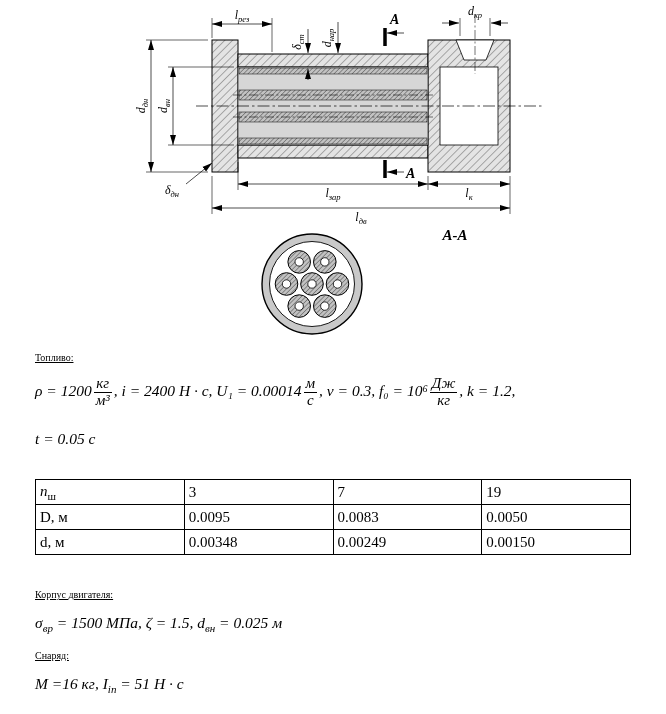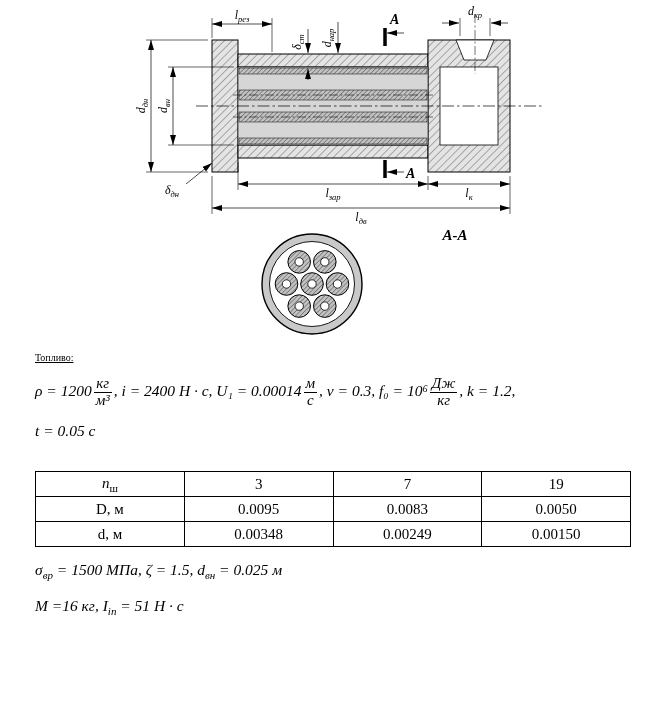--- a/index.html
+++ b/index.html
@@ -13,27 +13,27 @@
   .secA{font-size:14px;font-weight:bold;font-style:italic;}
   .secAA{font-size:15px;font-weight:bold;font-style:italic;}
   .ext{stroke:#000;stroke-width:0.6;}
   .dim{stroke:#000;stroke-width:0.7;fill:none;}
   .thick{stroke:#000;stroke-width:3.5;}
   .cl{stroke:#000;stroke-width:0.7;stroke-dasharray:12 3 2.5 3;}
   .cl2{stroke:#000;stroke-width:0.55;stroke-dasharray:9 2.5 2 2.5;}
   .content{padding:0 35px;}
   .heading{font-size:10px;margin-top:14px;text-decoration:underline;}
   .formula{font-size:15.5px;font-style:italic;margin-top:13px;line-height:1.35;}
-  .formula.line2{margin-top:12px;}
+  .formula.line2{margin-top:20px;}
   .frac{display:inline-block;vertical-align:middle;text-align:center;line-height:1.05;
         font-size:15px;margin:0 2px;}
   .frac .num{display:block;border-bottom:1px solid #000;padding:0 2px;}
   .frac .den{display:block;padding:0 2px;}
   .data-table{border-collapse:collapse;width:100%;margin-top:30px;font-size:15px;table-layout:fixed;}
-  .data-table th,.data-table td{border:1px solid #000;font-weight:normal;text-align:center;
+  .data-table th,.data-table td{border:1px solid #000;font-weight:normal;text-align:left;
         padding:2px 4px;height:20px;}
   sub{font-size:11px;}
   .it{font-style:italic;}
   .section-gap{margin-top:34px;}
 </style>
 </head>
 <body>
 
 <div class="page">
 
@@ -188,22 +188,24 @@
       </tr>
       <tr>
         <td>d, м</td>
         <td>0.00348</td>
         <td>0.00249</td>
         <td>0.00150</td>
       </tr>
     </tbody>
       </table>
 
+    <div class="heading section-gap">Корпус двигателя:</div>
     <div class="formula">
       <span>σ</span><sub>вр</sub><span> = 1500 МПа, ζ = 1.5, d</span><sub>вн</sub><span> = 0.025 м</span>
     </div>
 
+    <div class="heading">Снаряд:</div>
     <div class="formula">
       <span>M =16 кг, </span><span>I</span><sub>in</sub><span> = 51 Н · с</span>
     </div>
 
   </div>
 </div>
 
 </body></html>

